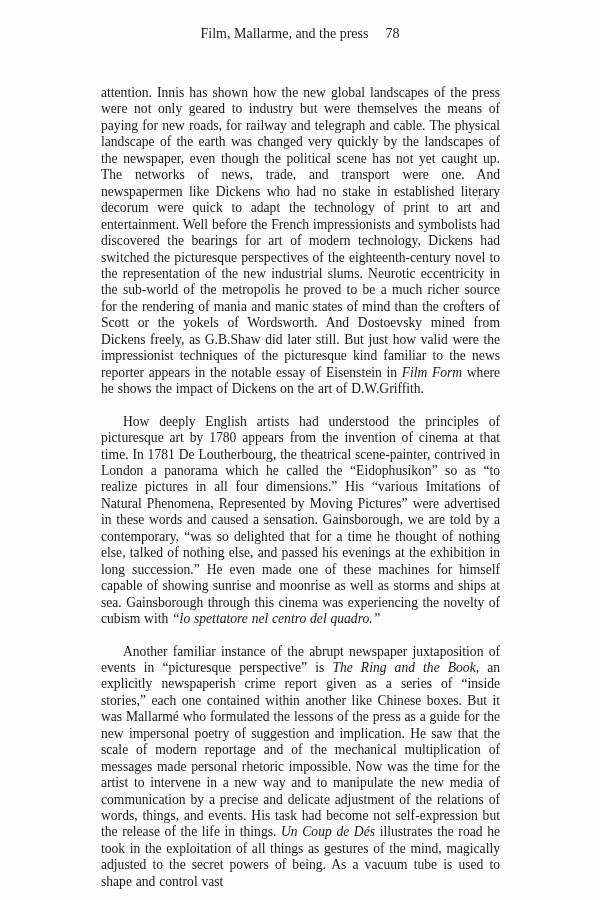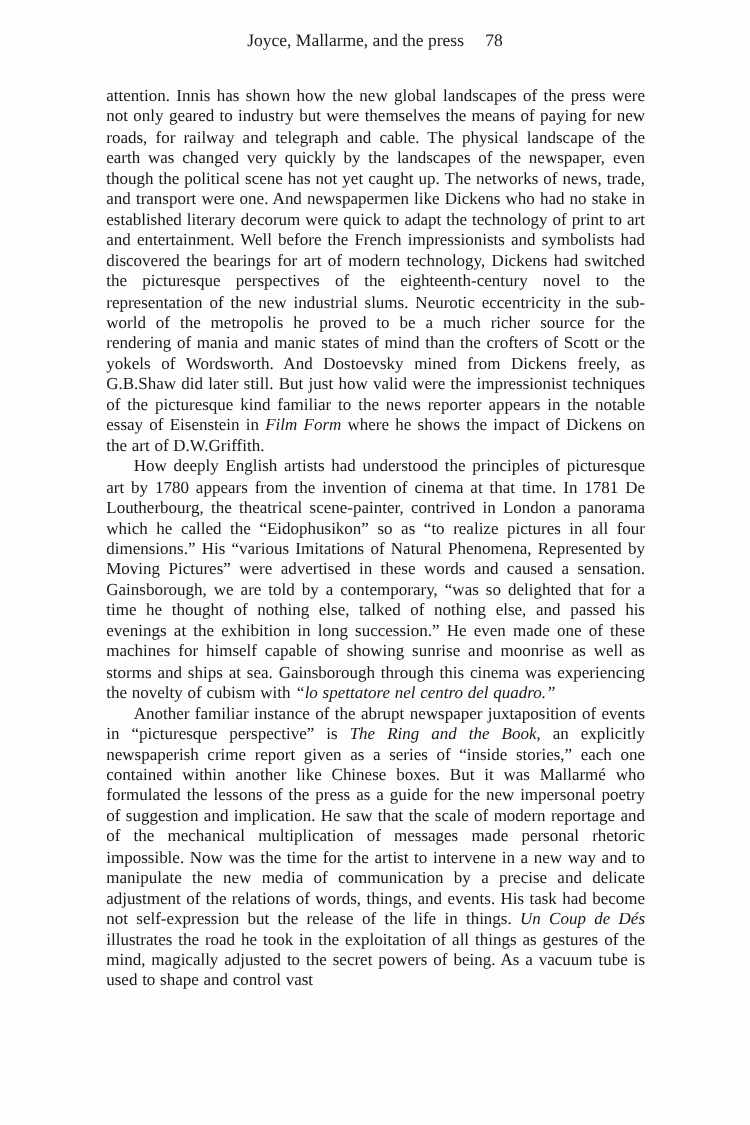--- a/index.html
+++ b/index.html
@@ -28,42 +28,42 @@
     font-size: 14px;
     color: #1b1b1b;
   }
   .text-block {
     position: absolute;
     left: 85px;
     top: 69px;
     width: 431px;
   }
   .text-block p {
-    margin: 0;
+    margin: 16px;
     padding: 0;
     text-align: justify;
     font-size: 13.6px;
     line-height: 16.45px;
     word-spacing: 0.4px;
     color: #161616;
   }
   .text-block p.indent {
     text-indent: 22px;
   }
   .seg-italic {
     font-style: italic;
   }
 </style>
 </head>
 <body>
 
 <div class="page">
 
   <div class="running-header">
-    <span>Joyce, Mallarme, and the press</span>
+    <span>Film, Mallarme, and the press</span>
     <span>78</span>
   </div>
 
   <div class="text-block">
       <p><span>attention. Innis has shown how the new global landscapes of the press were not only geared to industry but were themselves the means of paying for new roads, for railway and telegraph and cable. The physical landscape of the earth was changed very quickly by the landscapes of the newspaper, even though the political scene has not yet caught up. The networks of news, trade, and transport were one. And newspapermen like Dickens who had no stake in established literary decorum were quick to adapt the technology of print to art and entertainment. Well before the French impressionists and symbolists had discovered the bearings for art of modern technology, Dickens had switched the picturesque perspectives of the eighteenth-century novel to the representation of the new industrial slums. Neurotic eccentricity in the sub-world of the metropolis he proved to be a much richer source for the rendering of mania and manic states of mind than the crofters of Scott or the yokels of Wordsworth. And Dostoevsky mined from Dickens freely, as G.B.Shaw did later still. But just how valid were the impressionist techniques of the picturesque kind familiar to the news reporter appears in the notable essay of Eisenstein in </span><span class="seg-italic">Film Form</span><span> where he shows the impact of Dickens on the art of D.W.Griffith.</span></p>
       <p class="indent"><span>How deeply English artists had understood the principles of picturesque art by 1780 appears from the invention of cinema at that time. In 1781 De Loutherbourg, the theatrical scene-painter, contrived in London a panorama which he called the “Eidophusikon” so as “to realize pictures in all four dimensions.” His “various Imitations of Natural Phenomena, Represented by Moving Pictures” were advertised in these words and caused a sensation. Gainsborough, we are told by a contemporary, “was so delighted that for a time he thought of nothing else, talked of nothing else, and passed his evenings at the exhibition in long succession.” He even made one of these machines for himself capable of showing sunrise and moonrise as well as storms and ships at sea. Gainsborough through this cinema was experiencing the novelty of cubism with </span><span class="seg-italic">“lo spettatore nel centro del quadro.”</span></p>
       <p class="indent"><span>Another familiar instance of the abrupt newspaper juxtaposition of events in “picturesque perspective” is </span><span class="seg-italic">The Ring and the Book</span><span>, an explicitly newspaperish crime report given as a series of “inside stories,” each one contained within another like Chinese boxes. But it was Mallarmé who formulated the lessons of the press as a guide for the new impersonal poetry of suggestion and implication. He saw that the scale of modern reportage and of the mechanical multiplication of messages made personal rhetoric impossible. Now was the time for the artist to intervene in a new way and to manipulate the new media of communication by a precise and delicate adjustment of the relations of words, things, and events. His task had become not self-expression but the release of the life in things. </span><span class="seg-italic">Un Coup de Dés</span><span> illustrates the road he took in the exploitation of all things as gestures of the mind, magically adjusted to the secret powers of being. As a vacuum tube is used to shape and control vast</span></p>
     </div>
 
 </div>

